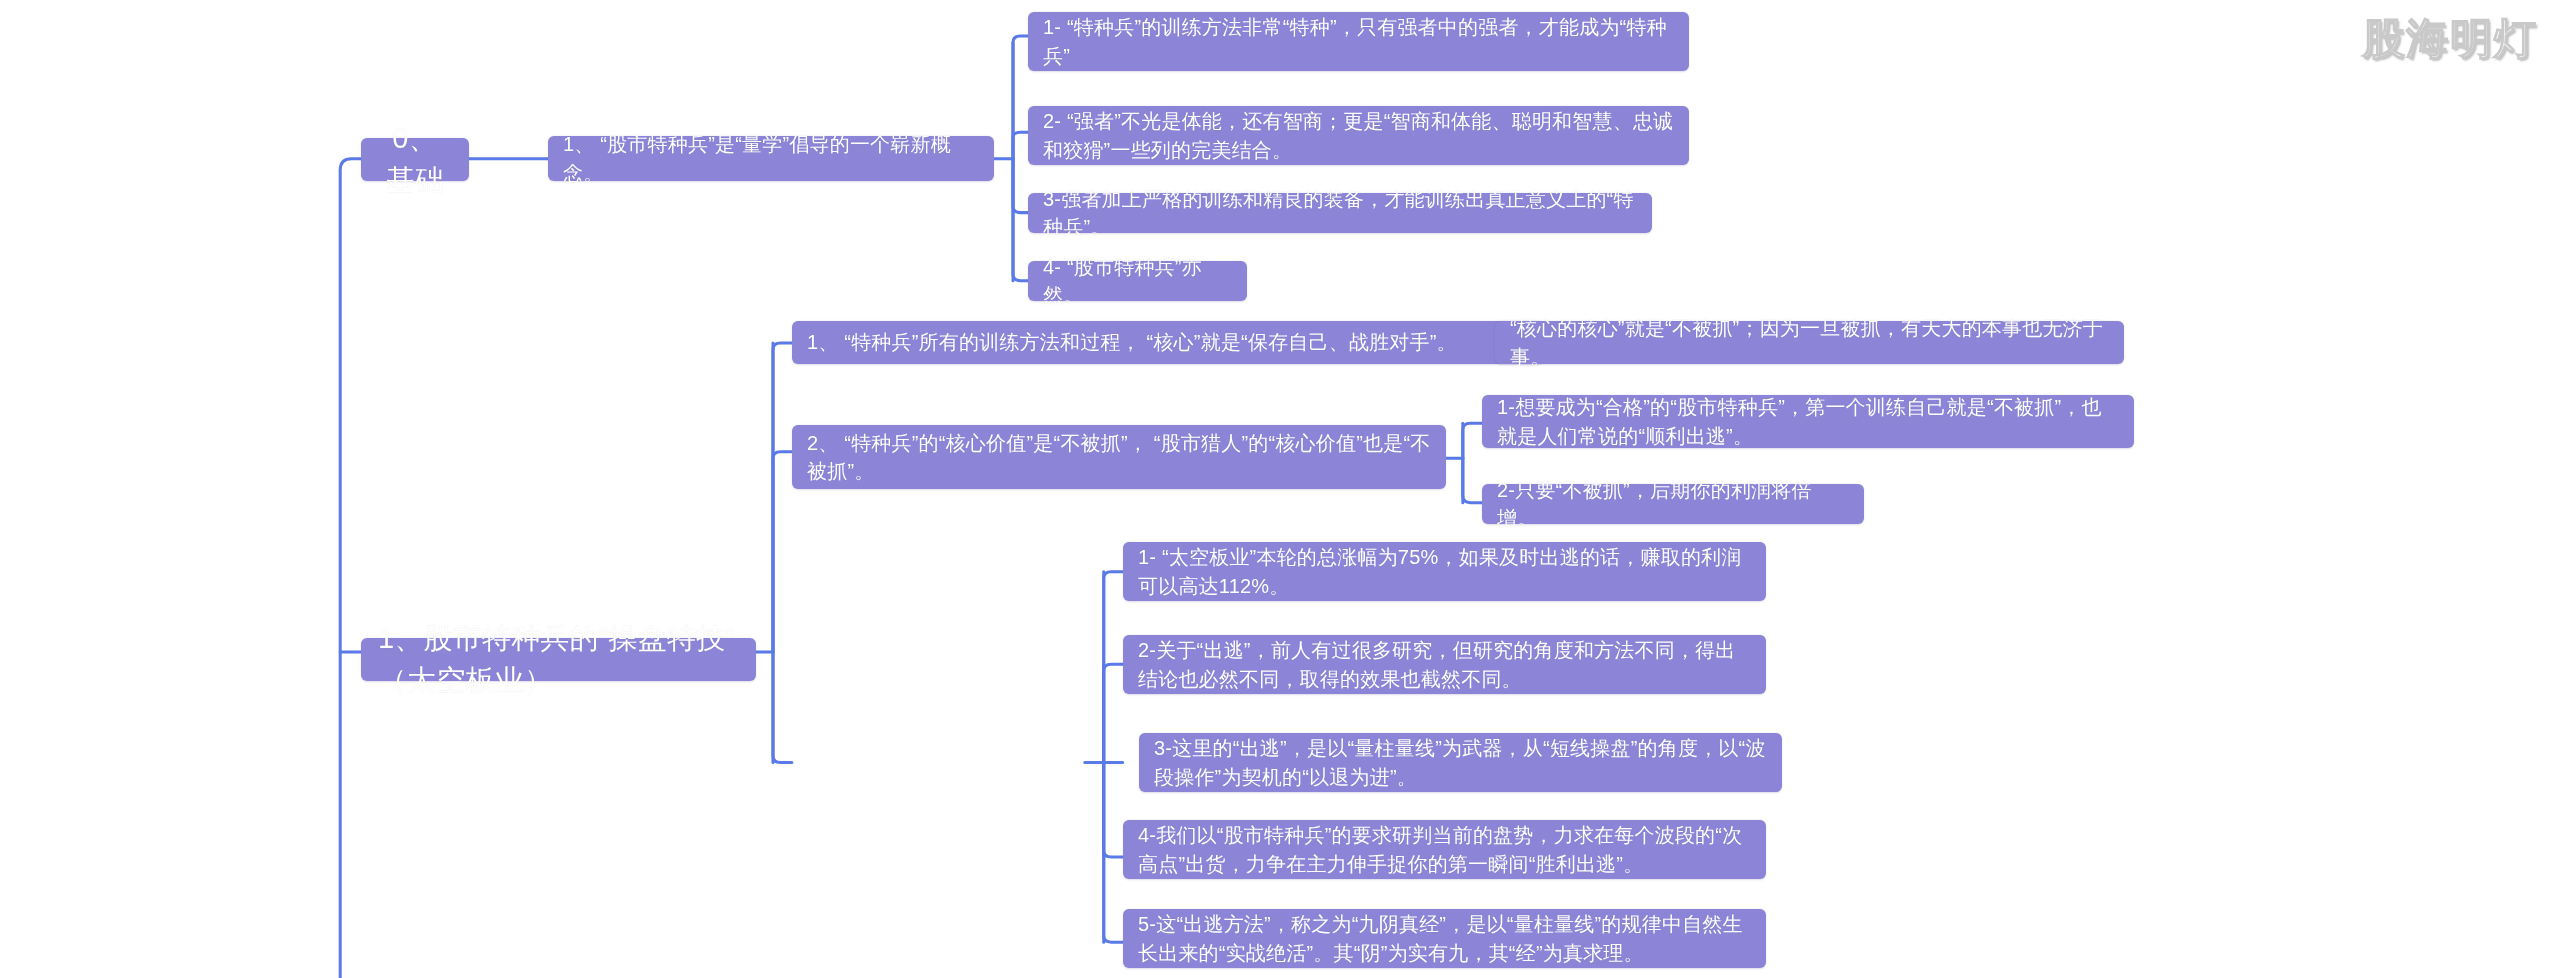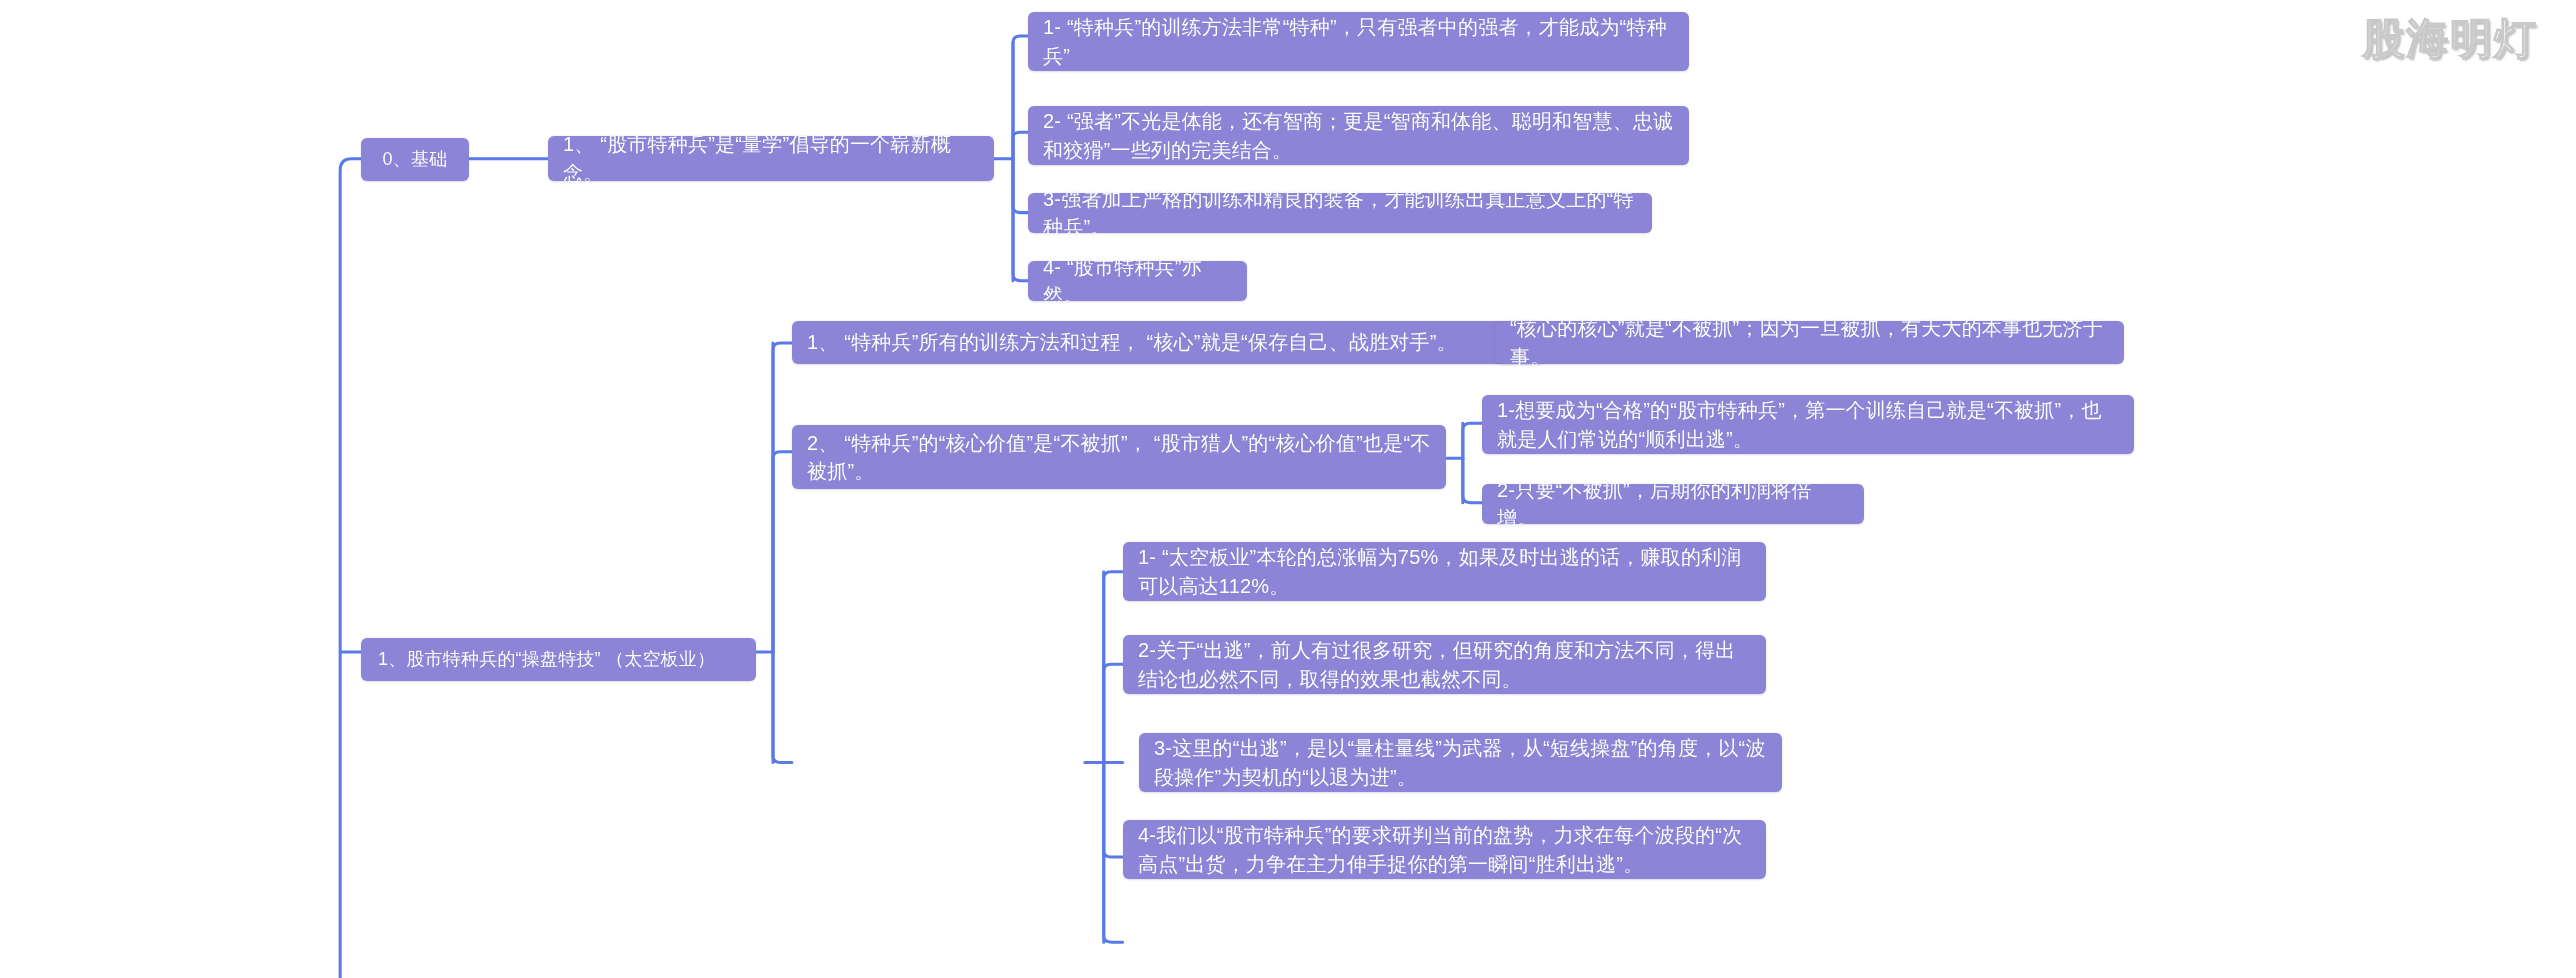--- a/index.html
+++ b/index.html
@@ -20,21 +20,21 @@
     box-sizing:border-box;
     display:flex;
     align-items:center;
     padding:8.5px 15px;
     font-size:20px;
     line-height:1.42;
     letter-spacing:0.2px;
     text-shadow:0 0 0.9px rgba(0,0,0,.12);
     box-shadow:0 0.9px 1.9px rgba(70,60,140,.18);
   }
-  .node.root{font-size:18px;padding:9.4px 17px;}
+  .node.root{font-size:29px;padding:9.4px 17px;}
   .node .txt{display:block;width:100%;}
   .watermark{
     position:absolute;
     right:38px;top:11.3px;
     font-size:42px;
     font-weight:bold;
     color:#ffffff;
     letter-spacing:1.9px;
     -webkit-text-stroke:1.3px #c9c9c9;
     text-shadow:1.9px 1.9px 1.9px rgba(140,140,140,.55);
@@ -119,21 +119,21 @@
   </div>
 
   <div class="node" style="left:1495px;top:321px;width:629px;height:43px;">
     <span class="txt">“核心的核心”就是“不被抓”；因为一旦被抓，有天大的本事也无济于事。</span>
   </div>
 
   <div class="node" style="left:792px;top:425px;width:654px;height:64px;">
     <span class="txt">2、 “特种兵”的“核心价值”是“不被抓”， “股市猎人”的“核心价值”也是“不被抓”。</span>
   </div>
 
-  <div class="node" style="left:1482px;top:395px;width:652px;height:59px;">
+  <div class="node" style="left:1482px;top:395px;width:652px;height:53px;">
     <span class="txt">1-想要成为“合格”的“股市特种兵”，第一个训练自己就是“不被抓”，也就是人们常说的“顺利出逃”。</span>
   </div>
 
   <div class="node" style="left:1482px;top:484px;width:382px;height:40px;">
     <span class="txt">2-只要“不被抓”，后期你的利润将倍增。</span>
   </div>
 
 
   <div class="node" style="left:1123px;top:542px;width:643px;height:59px;">
     <span class="txt">1- “太空板业”本轮的总涨幅为75%，如果及时出逃的话，赚取的利润可以高达112%。</span>
@@ -144,17 +144,20 @@
   </div>
 
   <div class="node" style="left:1123px;top:733px;width:643px;height:59px;margin-left:16px;">
     <span class="txt">3-这里的“出逃”，是以“量柱量线”为武器，从“短线操盘”的角度，以“波段操作”为契机的“以退为进”。</span>
   </div>
 
   <div class="node" style="left:1123px;top:820px;width:643px;height:59px;">
     <span class="txt">4-我们以“股市特种兵”的要求研判当前的盘势，力求在每个波段的“次高点”出货，力争在主力伸手捉你的第一瞬间“胜利出逃”。</span>
   </div>
 
+  <div class="node" style="left:1123px;top:909px;width:643px;height:59px;">
+    <span class="txt">5-这“出逃方法”，称之为“九阴真经”，是以“量柱量线”的规律中自然生长出来的“实战绝活”。其“阴”为实有九，其“经”为真求理。</span>
+  </div>
 
   <div class="watermark">股海明灯</div>
 
 </div>
 
 
 </body></html>

